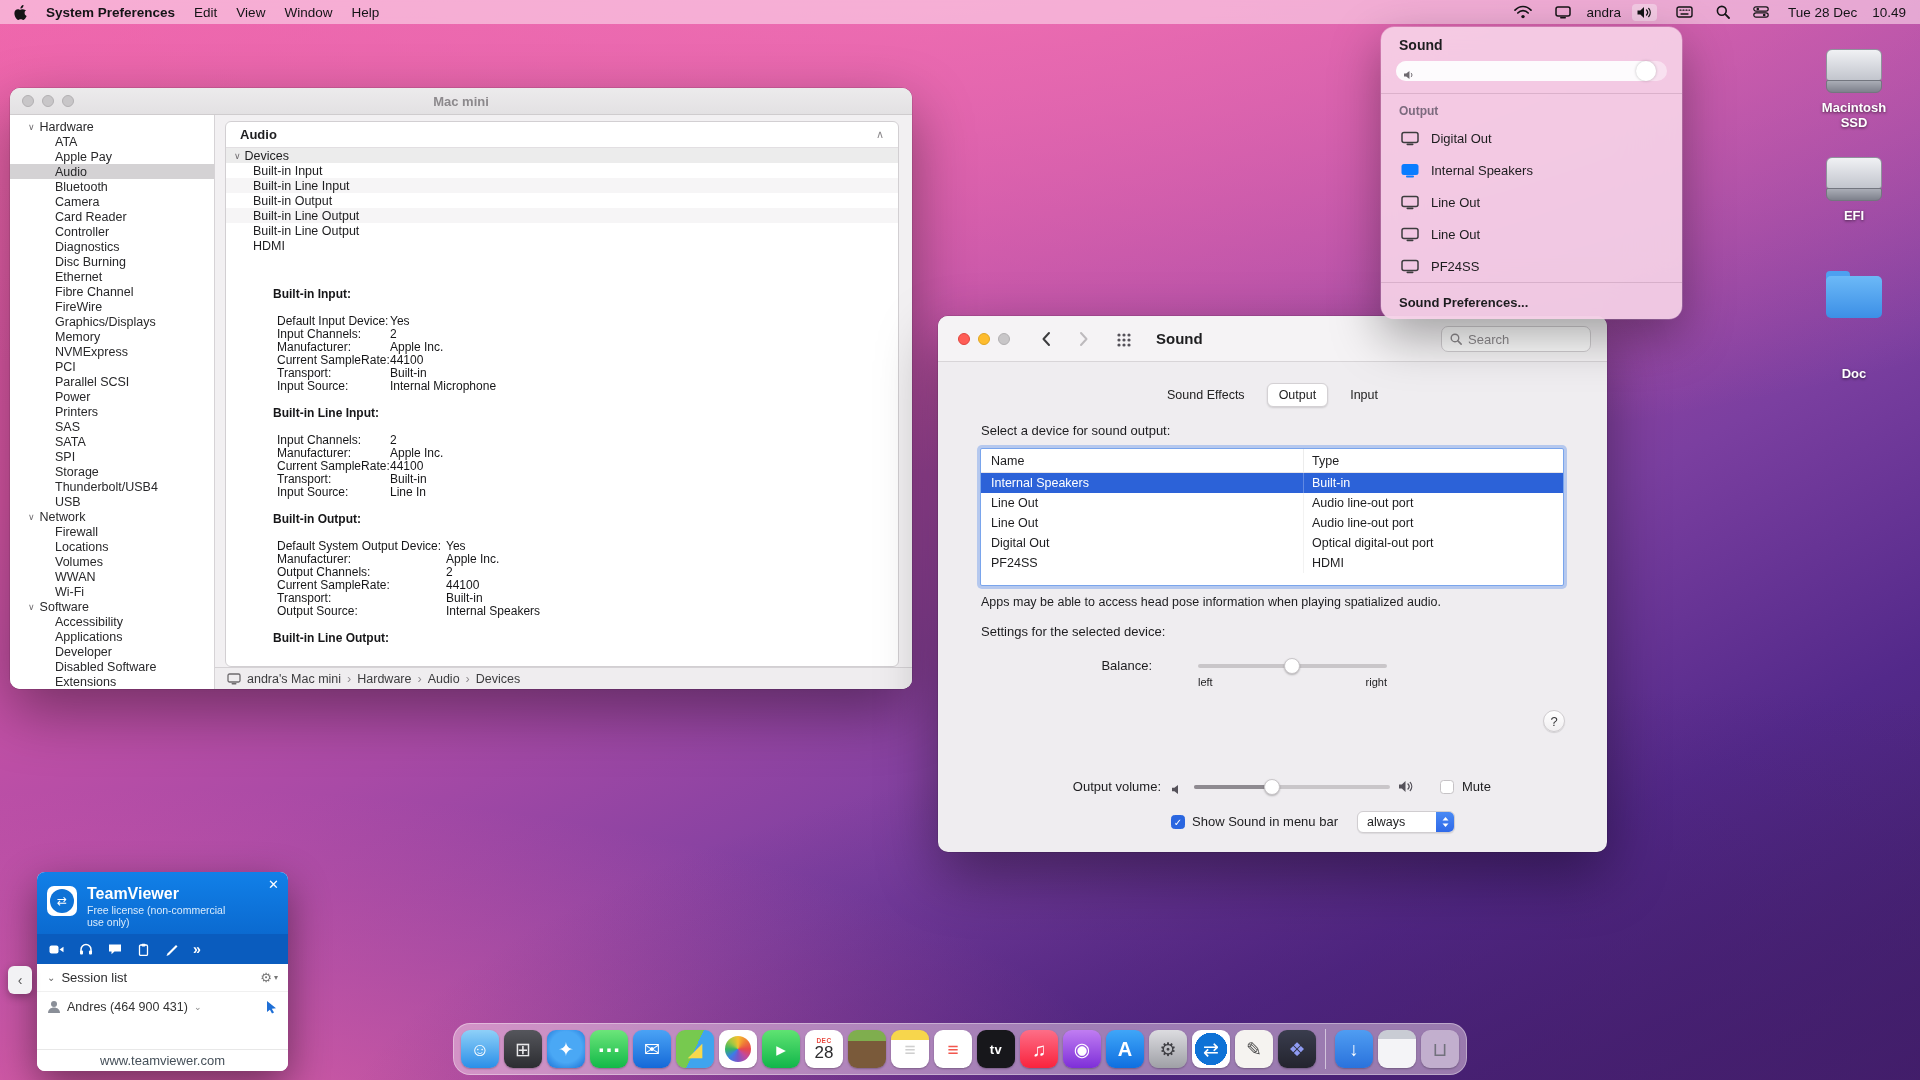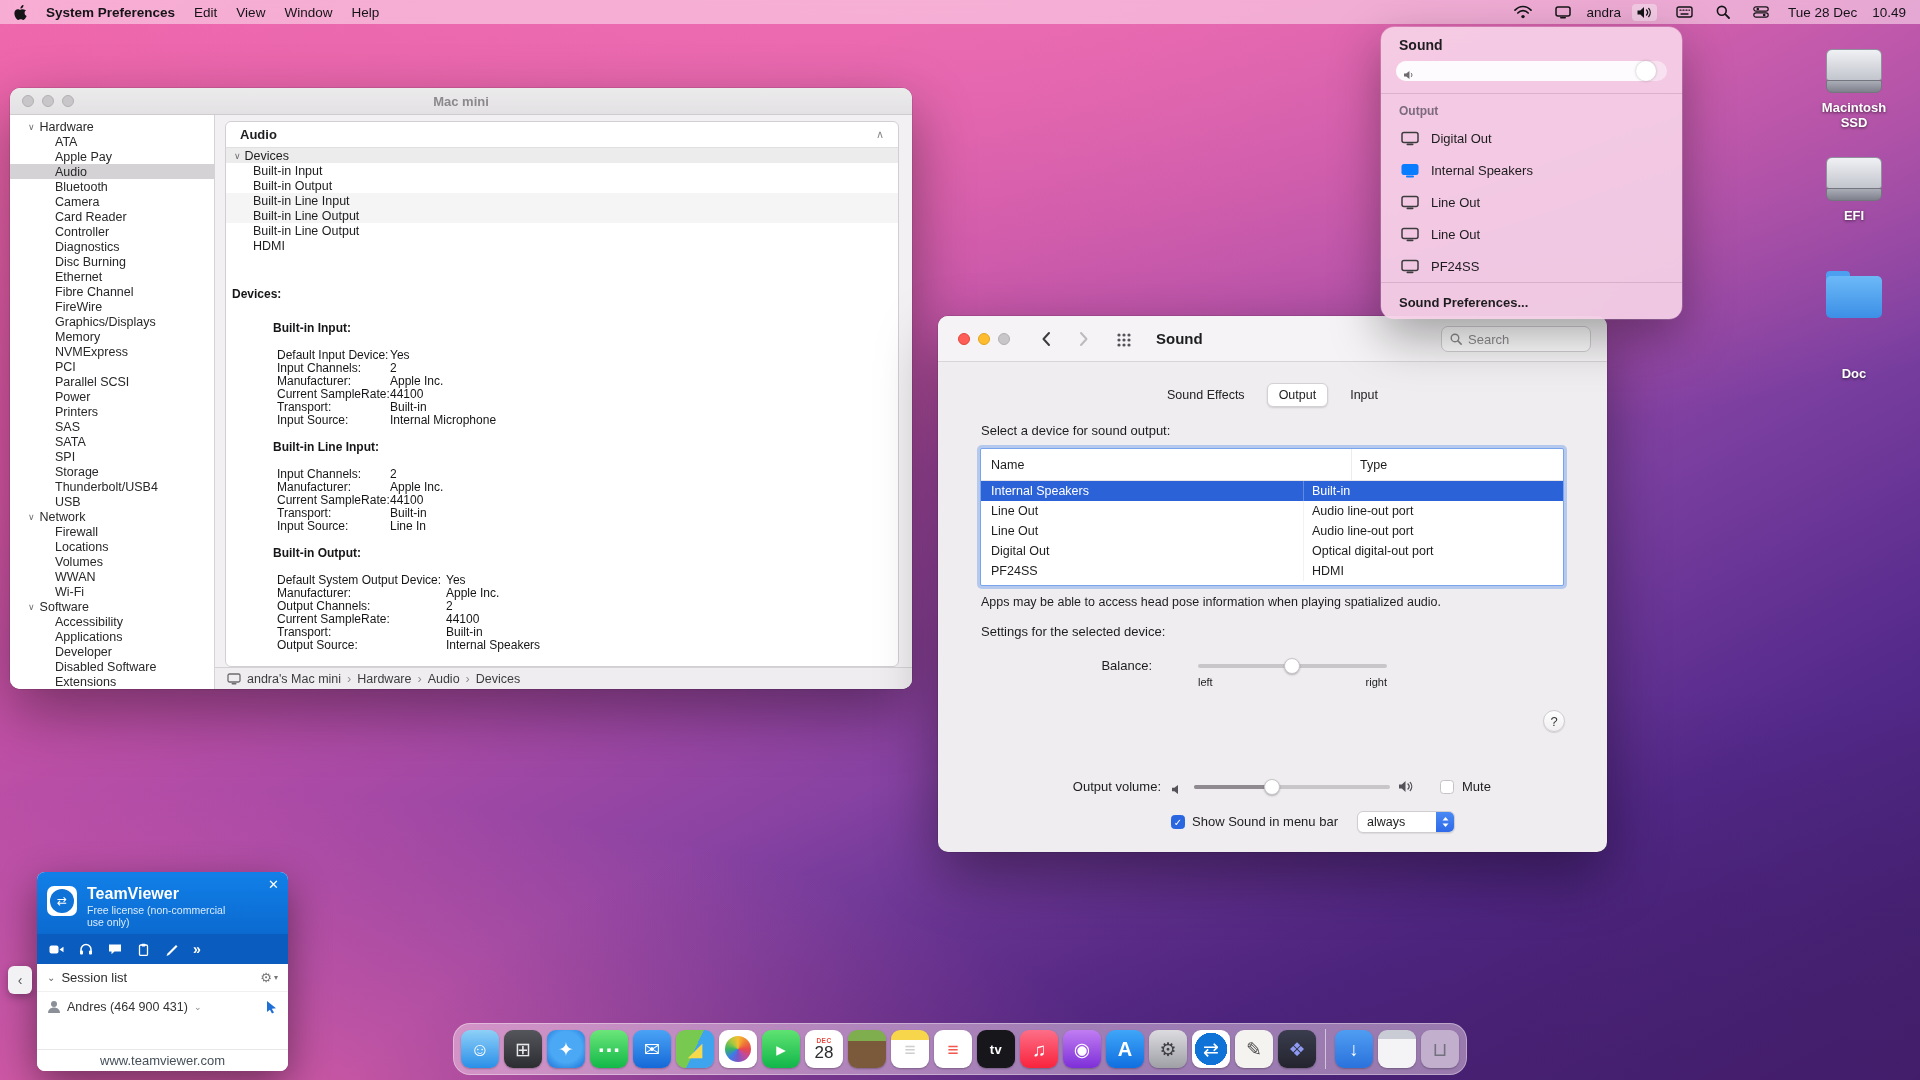--- a/index.html
+++ b/index.html
@@ -76,21 +76,21 @@
   .sn-back{ left:96px; } .sn-fwd{ left:134px; } .sn-grid{ left:174px; top:14px; }
   .sn-title{ position:absolute; left:218px; top:14px; font-size:15px; font-weight:bold; }
   .sn-search{ position:absolute; right:16px; top:10px; width:150px; height:26px; background:#fff; border:1px solid #d2cfd2; border-radius:7px; display:flex; align-items:center; gap:6px; padding:0 8px; }
   .sn-search-text{ font-size:13px; color:#8e8b8e; }
   .sn-body{ position:absolute; top:46px; left:0; right:0; bottom:0; }
   .sn-tabs{ position:absolute; top:21px; left:0; right:0; display:flex; justify-content:center; align-items:center; gap:10px; }
   .tab{ padding:4px 11px; font-size:12.5px; border:1px solid transparent; border-radius:6px; background:transparent; color:#222; font-family:inherit; }
   .tab.active{ background:#fff; border-color:#d4d1d4; box-shadow:0 1px 2px rgba(0,0,0,0.14); }
   .sn-label1{ position:absolute; left:43px; top:61px; font-size:13px; }
   .sn-table{ position:absolute; left:42px; top:86px; width:584px; height:138px; background:#fff; border:1px solid #7aa5ec; border-radius:2px; box-shadow:0 0 0 3px rgba(96,146,235,0.40); overflow:hidden; }
-  .snt-head{ height:32px; display:flex; align-items:center; border-bottom:1px solid #e8e5e8; font-size:12.5px; color:#1d1d1f;gap:48px; }
+  .snt-head{ height:24px; display:flex; align-items:center; border-bottom:1px solid #e8e5e8; font-size:12.5px; color:#1d1d1f; }
   .snt-hcell.c0{ width:322px; padding-left:10px; }
   .snt-hcell.c1{ flex:1; padding-left:8px; border-left:1px solid #ececec; height:100%; display:flex; align-items:center; }
   .snt-row{ height:20px; display:flex; align-items:center; font-size:12.5px; }
   .snt-cell.c0{ width:322px; padding-left:10px; }
   .snt-cell.c1{ flex:1; padding-left:8px; border-left:1px solid rgba(0,0,0,0.05); height:100%; display:flex; align-items:center; }
   .snt-row.sel{ background:#2c62d8; color:#fff; }
   .snt-row.sel .snt-cell.c1{ border-left-color:rgba(255,255,255,0.25); }
   .sn-note{ position:absolute; left:43px; top:233px; font-size:12.5px; }
   .sn-label2{ position:absolute; left:43px; top:262px; font-size:13px; }
   .sn-balance-label{ position:absolute; left:0; top:296px; width:214px; text-align:right; font-size:13px; }
@@ -327,38 +327,37 @@
             <span class="si-header-chev">∧</span>
           </div>
           <div class="si-table" id="si-table">
               <div class="si-trow group">
                 <span class="si-chev2">∨</span>
                 <span class="si-troot">Devices</span>
               </div>
               <div class="si-trow">
                 <span class="si-tname">Built-in Input</span>
               </div>
+              <div class="si-trow stripe">
+                <span class="si-tname">Built-in Line Input</span>
+              </div>
               <div class="si-trow">
                 <span class="si-tname">Built-in Output</span>
               </div>
               <div class="si-trow stripe">
-                <span class="si-tname">Built-in Line Input</span>
-              </div>
-              <div class="si-trow stripe">
                 <span class="si-tname">Built-in Line Output</span>
               </div>
               <div class="si-trow">
                 <span class="si-tname">Built-in Line Output</span>
               </div>
               <div class="si-trow">
                 <span class="si-tname">HDMI</span>
               </div>
             </div>
           <div class="si-details" id="si-details">
-              <div class="si-det-title">Devices:</div>
               <div class="si-sec">
                 <div class="si-sec-title">Built-in Input:</div>
                 <div class="si-prop">
                   <span class="si-key">Default Input Device:</span>
                   <span class="si-val">Yes</span>
                 </div>
                 <div class="si-prop">
                   <span class="si-key">Input Channels:</span>
                   <span class="si-val">2</span>
                 </div>

